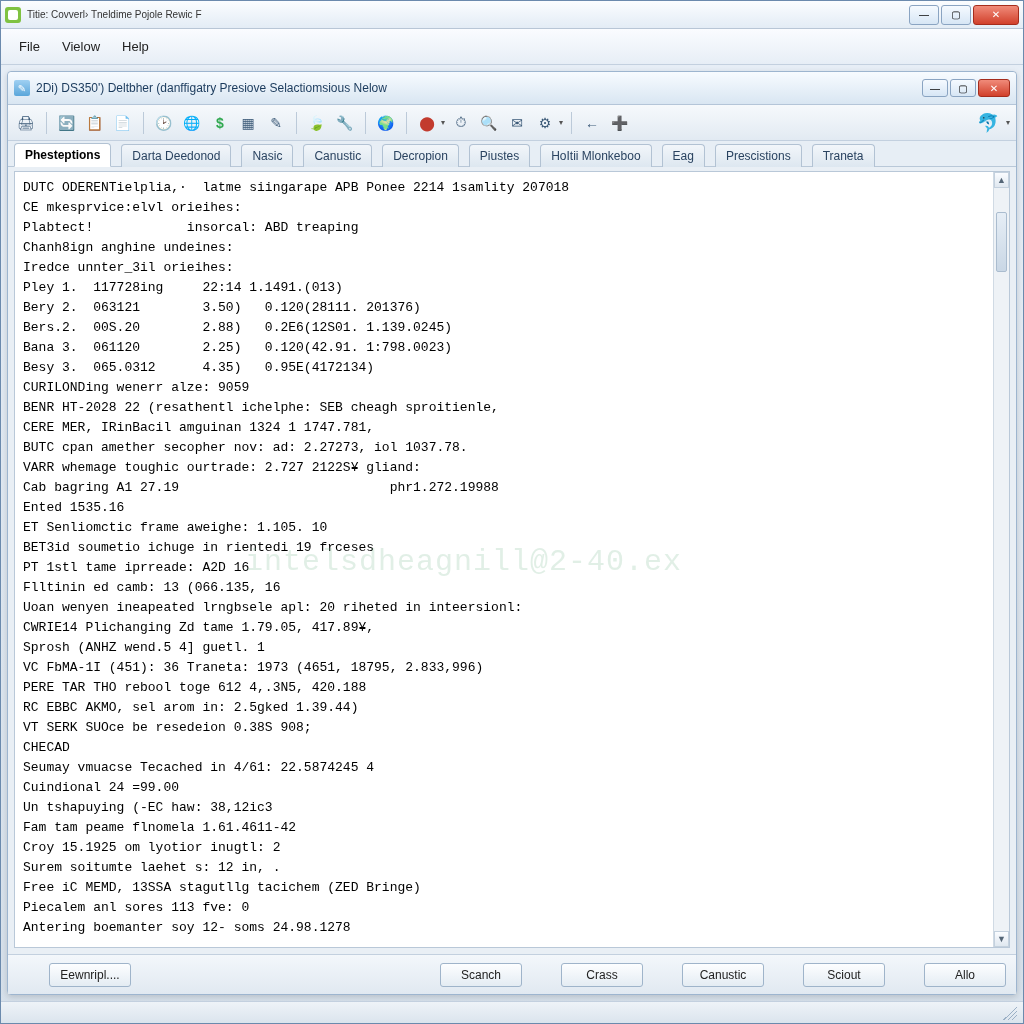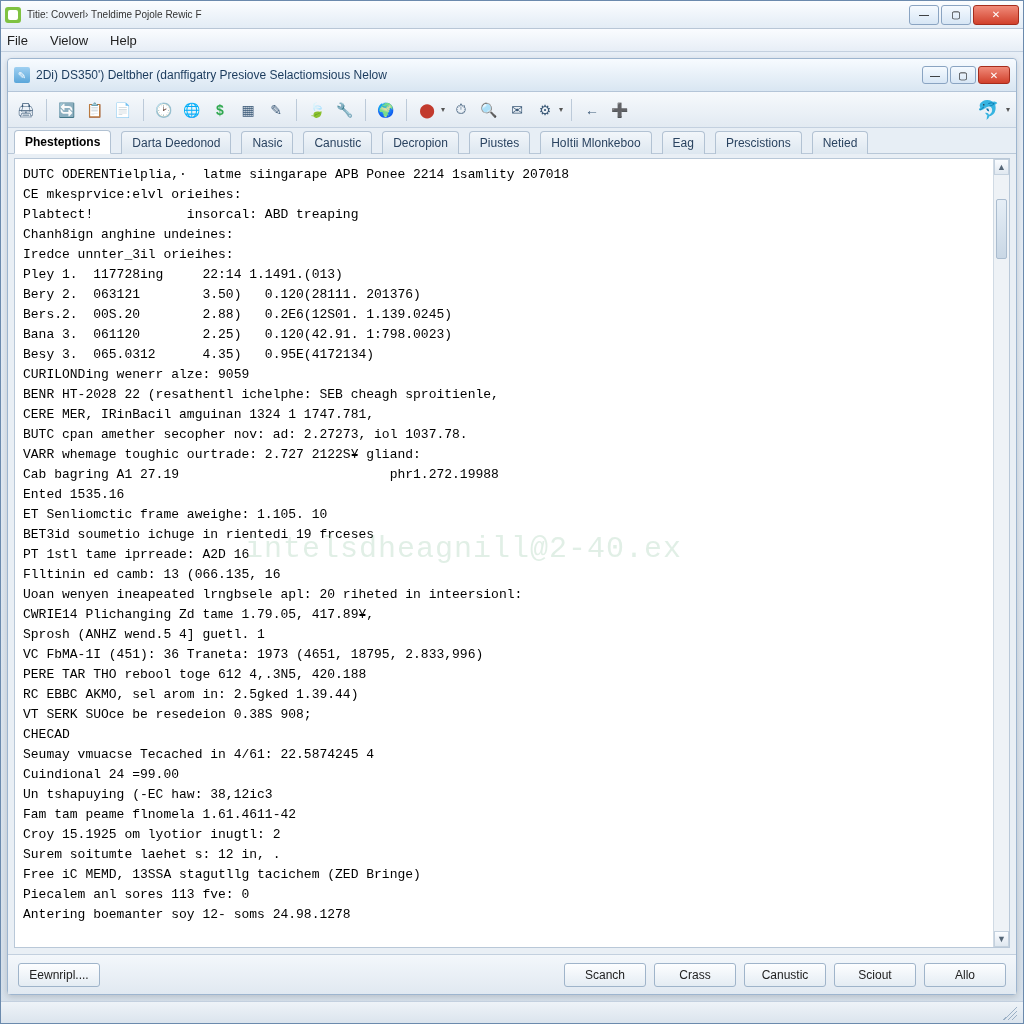--- a/index.html
+++ b/index.html
@@ -11,21 +11,21 @@
   .outer-titlebar .app-icon { width: 16px; height: 16px; background: #7fc241; border-radius: 3px; margin-right: 6px; position: relative; }
   .outer-titlebar .app-icon::after { content: ""; position: absolute; inset: 3px; background: #fff; border-radius: 2px; }
   .outer-title { flex: 1; color: #333; font-size: 10px; white-space: nowrap; overflow: hidden; }
   .win-controls { display: flex; gap: 0; }
   .win-btn { width: 30px; height: 20px; border: 1px solid #8aa4c2; border-radius: 3px; margin-left: 2px; display: flex; align-items: center; justify-content: center; font-size: 10px; }
   .win-btn.min { background: linear-gradient(#f5faff,#d7e6f5); }
   .win-btn.max { background: linear-gradient(#f5faff,#d7e6f5); }
   .win-btn.close { background: linear-gradient(#f08b7a,#d1402b); color: #fff; border-color: #a52c1c; width: 46px; }
 
   
-  .menubar { height: 23px; background: linear-gradient(#fafcff,#e7eef6); border-bottom: 1px solid #c3d0df; display: flex; align-items: center; padding: 0 2px; gap: 14px; font-size: 13px; color: #222; }
+  .menubar { height: 36px; background: linear-gradient(#fafcff,#e7eef6); border-bottom: 1px solid #c3d0df; display: flex; align-items: center; padding: 0 14px; gap: 14px; font-size: 13px; color: #222; }
   .menubar span { padding: 2px 4px; cursor: default; }
 
   
   .inner-window { margin: 6px 6px 6px 6px; flex: 1; background: #f3f6fa; border: 1px solid #9db5cf; border-radius: 4px; display: flex; flex-direction: column; box-shadow: 0 2px 6px rgba(0,0,0,0.15); }
   .inner-titlebar { height: 26px; background: linear-gradient(#f7fbff,#d9e6f2); border-bottom: 1px solid #b4c5d8; display: flex; align-items: center; padding: 16px 6px; border-top-left-radius: 4px; border-top-right-radius: 4px; }
   .inner-titlebar .doc-icon { width: 16px; height: 16px; background: linear-gradient(#9fd0f2,#5aa6da); border-radius: 2px; margin-right: 6px; position: relative; }
   .inner-titlebar .doc-icon::after { content: "✎"; position:absolute; inset:0; display:flex; align-items:center; justify-content:center; font-size:10px; color:#fff; }
   .inner-title { flex: 1; color: #1a3a5c; font-size: 12px; }
   .inner-titlebar .win-btn { height: 18px; width: 26px; }
   .inner-titlebar .win-btn.close { width: 32px; }
@@ -47,21 +47,21 @@
   .console-wrap { flex: 1; padding: 4px 6px 6px 6px; background: #e9eff5; display: flex; flex-direction: column; }
   .console { flex: 1; background: #fff; border: 1px solid #b9c8d8; position: relative; overflow: hidden; }
   .console-inner { position: absolute; inset: 0 16px 0 0; padding: 6px 8px; font-family: "Consolas", "Courier New", monospace; font-size: 13px; line-height: 20px; color: #000; white-space: pre; overflow: hidden; }
   .scrollbar { position: absolute; right: 0; top: 0; bottom: 0; width: 16px; background: #eef2f6; border-left: 1px solid #d0dae4; }
   .scroll-arrow { height: 16px; display:flex; align-items:center; justify-content:center; font-size:9px; color:#567; background: linear-gradient(#fafcff,#e0e8f0); border:1px solid #c4d1de; }
   .scroll-thumb { position:absolute; top: 40px; left:2px; right:2px; height: 60px; background: linear-gradient(#e6eef6,#c9d7e5); border:1px solid #aabccf; border-radius:2px; }
 
   
   .button-bar { height: 40px; background: linear-gradient(#f3f7fb,#e1e9f1); border-top: 1px solid #c3d0df; display: flex; align-items: center; padding: 0 10px; gap: 8px; }
   .button-bar .spacer { flex:1; }
-  .dlg-btn { min-width: 82px; height: 24px; padding: 0 10px; background: linear-gradient(#fdfeff,#e4ecf3); border: 1px solid #9fb4ca; border-radius: 3px; font-size: 12px; color: #222; display:flex; align-items:center; justify-content:center; }
+  .dlg-btn { min-width: 82px; height: 24px; padding: 0 10px; background: linear-gradient(#fdfeff,#e4ecf3); border: 1px solid #9fb4ca; border-radius: 3px; font-size: 12px; color: #222; display:flex; align-items:center; justify-content:center;margin-left:31px; }
 
   
   .statusbar { height: 22px; background: linear-gradient(#eef3f8,#dbe4ed); border-top:1px solid #c3d0df; display:flex; align-items:center; justify-content:flex-end; padding: 0 6px; }
   .resize-grip { width: 14px; height: 14px; background:
     linear-gradient(135deg, transparent 0 50%, #9bb0c6 50% 55%, transparent 55% 65%, #9bb0c6 65% 70%, transparent 70% 80%, #9bb0c6 80% 85%, transparent 85%);
   }
 
   .watermark { position: absolute; top: 373px; left: 230px; font-size: 30px; color: rgba(120,180,140,0.22); font-family: Liberation Mono, monospace; letter-spacing: 1px; pointer-events: none; }
 </style>
 </head>
@@ -185,21 +185,21 @@
     <div class="tabstrip">
       <div class="tab active">Phesteptions</div>
       <div class="tab">Darta Deedonod</div>
       <div class="tab">Nasic</div>
       <div class="tab">Canustic</div>
       <div class="tab">Decropion</div>
       <div class="tab">Piustes</div>
       <div class="tab">HoItii Mlonkeboo</div>
       <div class="tab">Eag</div>
       <div class="tab">Prescistions</div>
-      <div class="tab">Netied</div>
+      <div class="tab">Traneta</div>
     </div>
 
     <div class="console-wrap">
       <div class="console">
         <div class="console-inner" id="console-inner">DUTC ODERENTielplia,·  latme siingarape APB Ponee 2214 1samlity 207018
 CE mkesprvice:elvl orieihes:
 Plabtect!            insorcal: ABD treaping
 Chanh8ign anghine undeines:
 Iredce unnter_3il orieihes:
 Pley 1.  117728ing     22:14 1.1491.(013)

